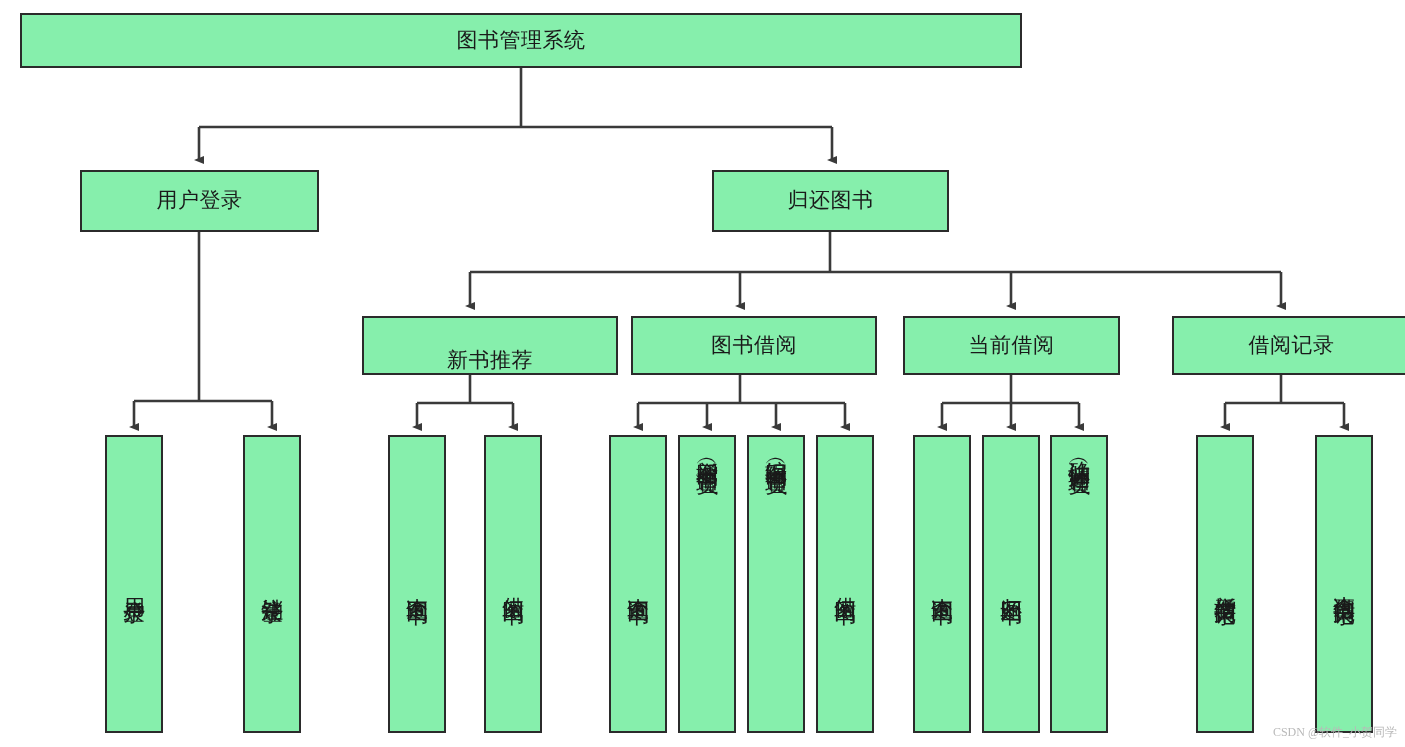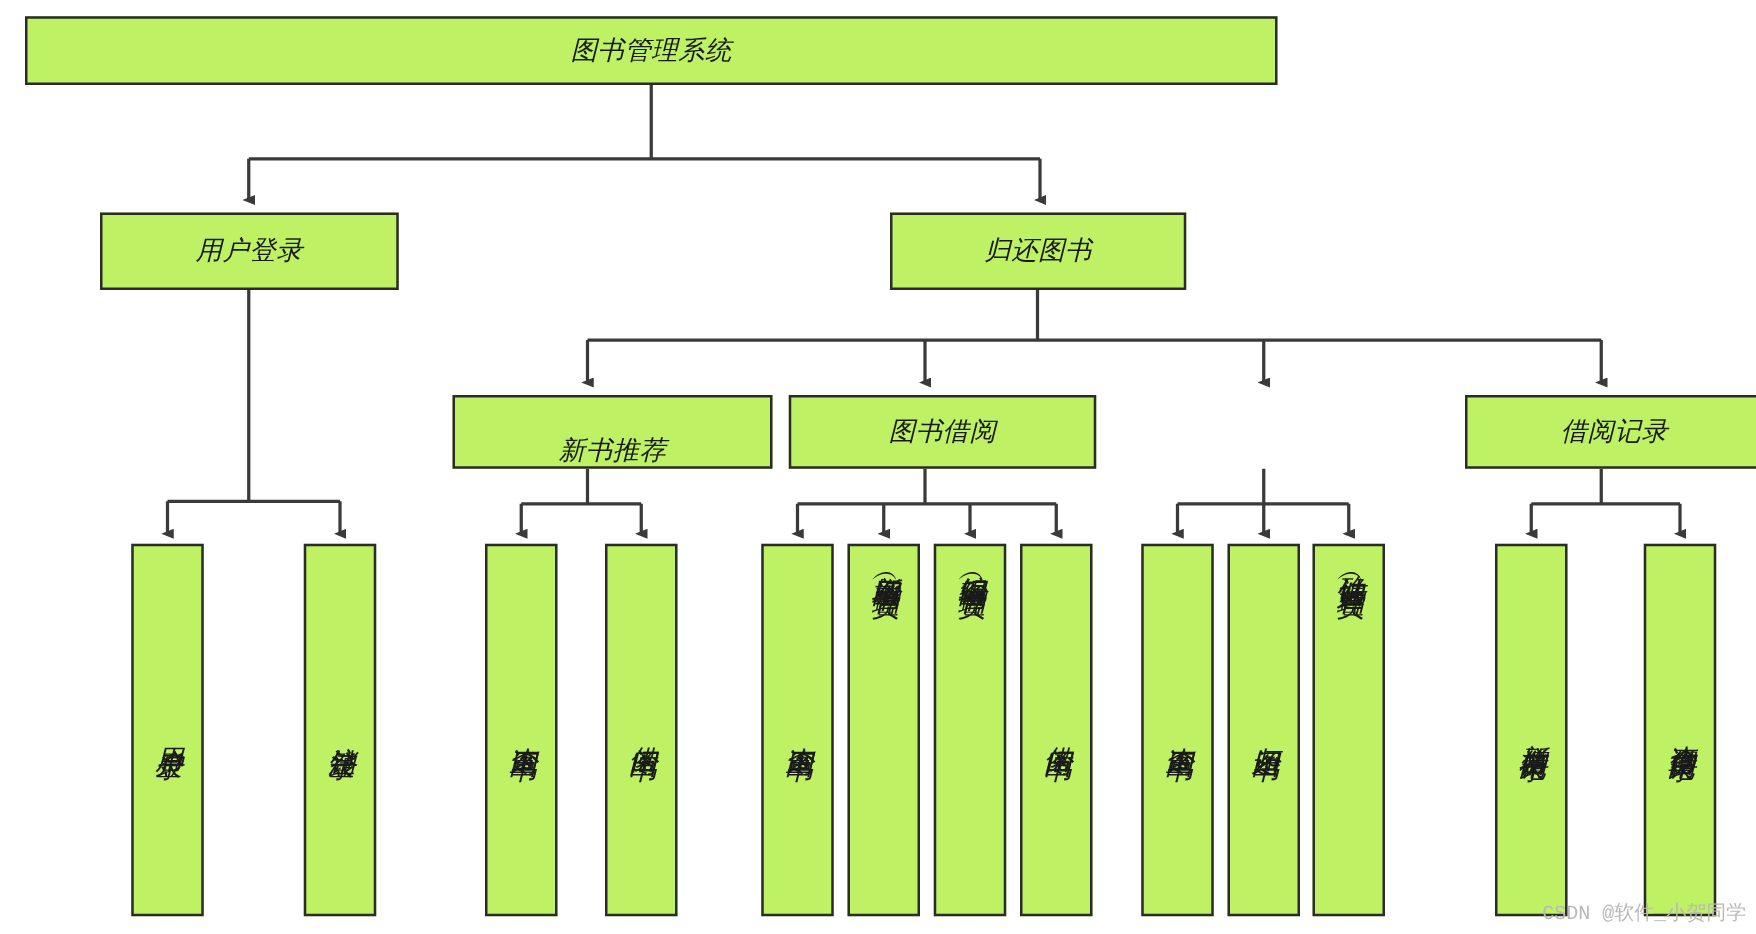--- a/index.html
+++ b/index.html
@@ -21,27 +21,26 @@
     position: absolute;
     left: 0;
     top: 0;
     width: 1405px;
     height: 747px;
   }
   .node {
     position: absolute;
     box-sizing: border-box;
     border: 2px solid #2b2b2b;
-    background: #bef264;
+    background: #86efac;
     display: flex;
     align-items: center;
     justify-content: center;
     color: #1a1a1a;
     z-index: 2;
-    font-style: italic;
   }
   .node .label {
     display: block;
     text-align: center;
     line-height: 1.12;
     letter-spacing: 0.5px;
   }
   .node.horizontal .label {
     font-size: 21px;
     white-space: nowrap;
@@ -59,25 +58,25 @@
     white-space: nowrap;
   }
   .node.vertical.centered {
     align-items: center;
     padding-top: 0;
   }
   #watermark {
     position: absolute;
     right: 8px;
     bottom: 6px;
-    font-size: 16px;
+    font-size: 12px;
     color: #b9b9b9;
     z-index: 5;
     white-space: nowrap;
-    font-family: Liberation Mono, monospace;
+    font-family: Liberation Serif, serif;
   }
 </style>
 </head>
 <body>
 
 <div id="canvas">
 
   <svg id="svg-layer" viewBox="0 0 1405 747" xmlns="http://www.w3.org/2000/svg">
     <defs>
       <marker id="arrow" markerWidth="10" markerHeight="10" refX="4" refY="5" orient="auto" markerUnits="userSpaceOnUse">
@@ -138,20 +137,23 @@
   <div class="node horizontal" style="left:712px; top:170px; width:237px; height:62px;">
     <span class="label">归还图书</span>
   </div>
 
   <div class="node horizontal" style="left:362px; top:316px; width:256px; height:59px;align-items:flex-end;">
     <span class="label">新书推荐</span>
   </div>
   <div class="node horizontal" style="left:631px; top:316px; width:246px; height:59px;">
     <span class="label">图书借阅</span>
   </div>
+  <div class="node horizontal" style="left:903px; top:316px; width:217px; height:59px;">
+    <span class="label">当前借阅</span>
+  </div>
   <div class="node horizontal" style="left:1172px; top:316px; width:239px; height:59px;">
     <span class="label">借阅记录</span>
   </div>
 
   <div class="node vertical centered" style="left:105px; top:435px; width:58px; height:298px;">
     <span class="label">用户登录</span>
   </div>
   <div class="node vertical centered" style="left:243px; top:435px; width:58px; height:298px;">
     <span class="label">注销登录</span>
   </div>

